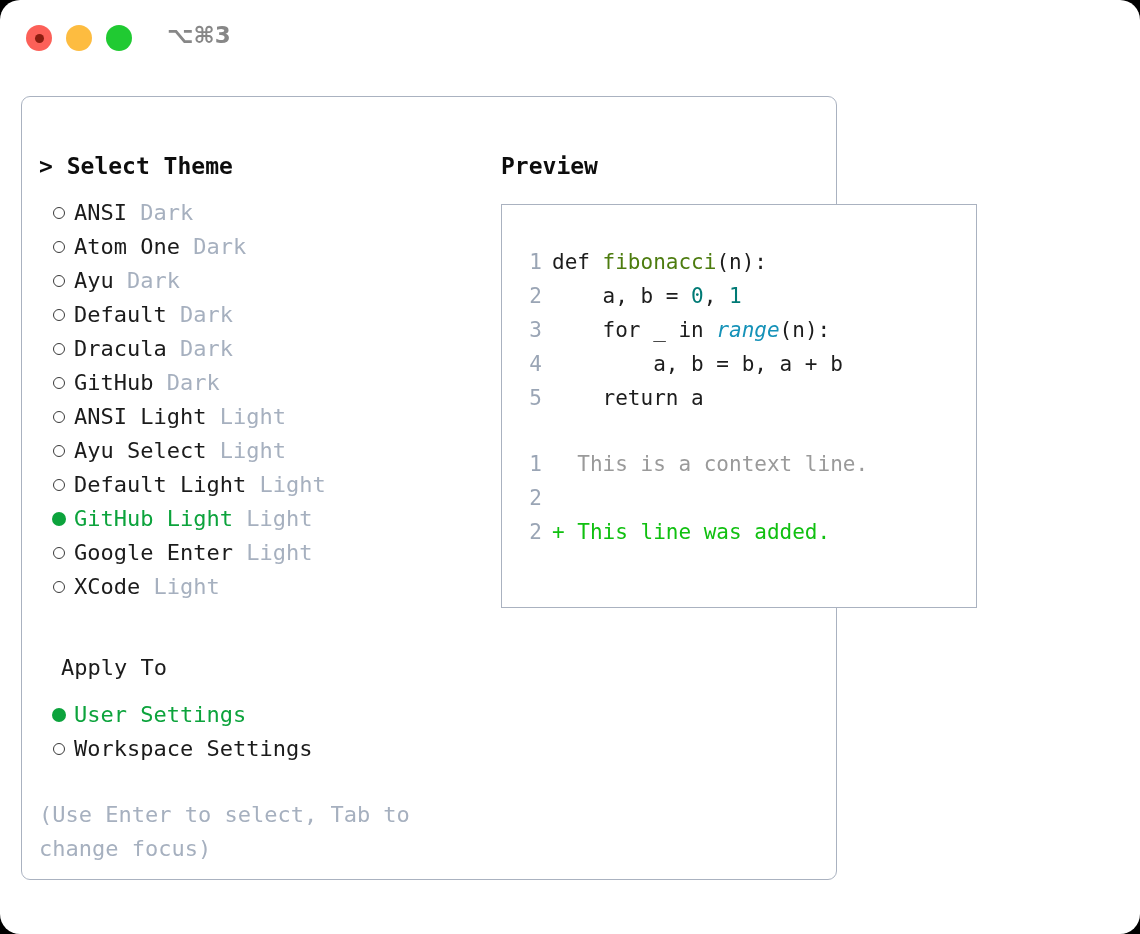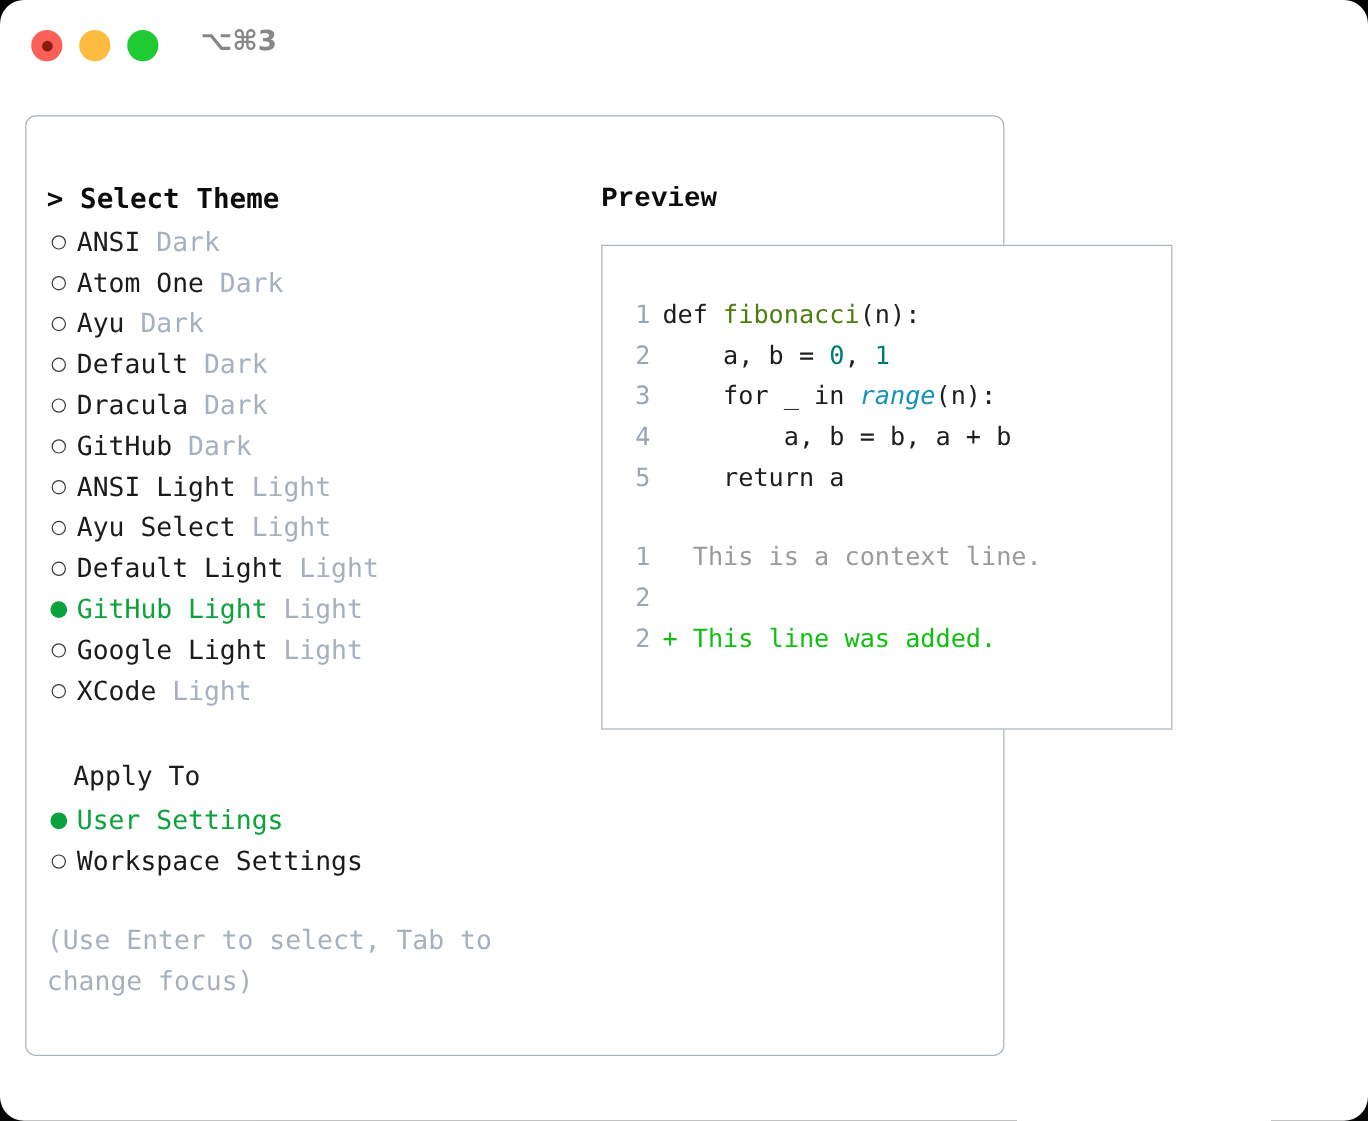--- a/index.html
+++ b/index.html
@@ -98,21 +98,21 @@
     width: 460px;
   }
   .section-header {
     font-size: 23px;
     font-weight: bold;
     color: #0d0d0d;
     line-height: 34px;
     white-space: pre;
   }
   .theme-list {
-    margin: 3px;
+    margin: 13px;
     padding: 0;
     list-style: none;
   }
   .row {
     display: flex;
     align-items: baseline;
     line-height: 34px;
     height: 34px;
     font-size: 22px;
     white-space: pre;
@@ -178,21 +178,20 @@
     position: absolute;
     left: 479px;
     top: 52px;
     width: 500px;
   }
   .preview-title {
     font-size: 23px;
     font-weight: bold;
     color: #0d0d0d;
     line-height: 34px;
-    font-family: Liberation Mono, monospace;
   }
   .preview-box {
     margin-top: 21px;
     width: 476px;
     height: 404px;
     border: 1px solid #aab2c0;
     box-sizing: border-box;
     background: #ffffff;
     position: relative;
   }
@@ -256,21 +255,21 @@
             <li class="row"><span class="marker"><span class="ring"></span></span><span class="name">ANSI</span><span class="tag"> Dark</span></li>
             <li class="row"><span class="marker"><span class="ring"></span></span><span class="name">Atom One</span><span class="tag"> Dark</span></li>
             <li class="row"><span class="marker"><span class="ring"></span></span><span class="name">Ayu</span><span class="tag"> Dark</span></li>
             <li class="row"><span class="marker"><span class="ring"></span></span><span class="name">Default</span><span class="tag"> Dark</span></li>
             <li class="row"><span class="marker"><span class="ring"></span></span><span class="name">Dracula</span><span class="tag"> Dark</span></li>
             <li class="row"><span class="marker"><span class="ring"></span></span><span class="name">GitHub</span><span class="tag"> Dark</span></li>
             <li class="row"><span class="marker"><span class="ring"></span></span><span class="name">ANSI Light</span><span class="tag"> Light</span></li>
             <li class="row"><span class="marker"><span class="ring"></span></span><span class="name">Ayu Select</span><span class="tag"> Light</span></li>
             <li class="row"><span class="marker"><span class="ring"></span></span><span class="name">Default Light</span><span class="tag"> Light</span></li>
             <li class="row selected"><span class="marker"><span class="filled"></span></span><span class="name">GitHub Light</span><span class="tag"> Light</span></li>
-            <li class="row"><span class="marker"><span class="ring"></span></span><span class="name">Google Light</span><span class="tag"> Light</span></li>
+            <li class="row"><span class="marker"><span class="ring"></span></span><span class="name">Google Enter</span><span class="tag"> Light</span></li>
             <li class="row"><span class="marker"><span class="ring"></span></span><span class="name">XCode</span><span class="tag"> Light</span></li>
           </ul>
 
         <div class="gap-sm"></div>
 
         <div class="apply-header">Apply To</div>
 
         <ul class="theme-list" id="apply-list">
             <li class="row selected"><span class="marker"><span class="filled"></span></span><span class="name">User Settings</span></li>
             <li class="row"><span class="marker"><span class="ring"></span></span><span class="name">Workspace Settings</span></li>

